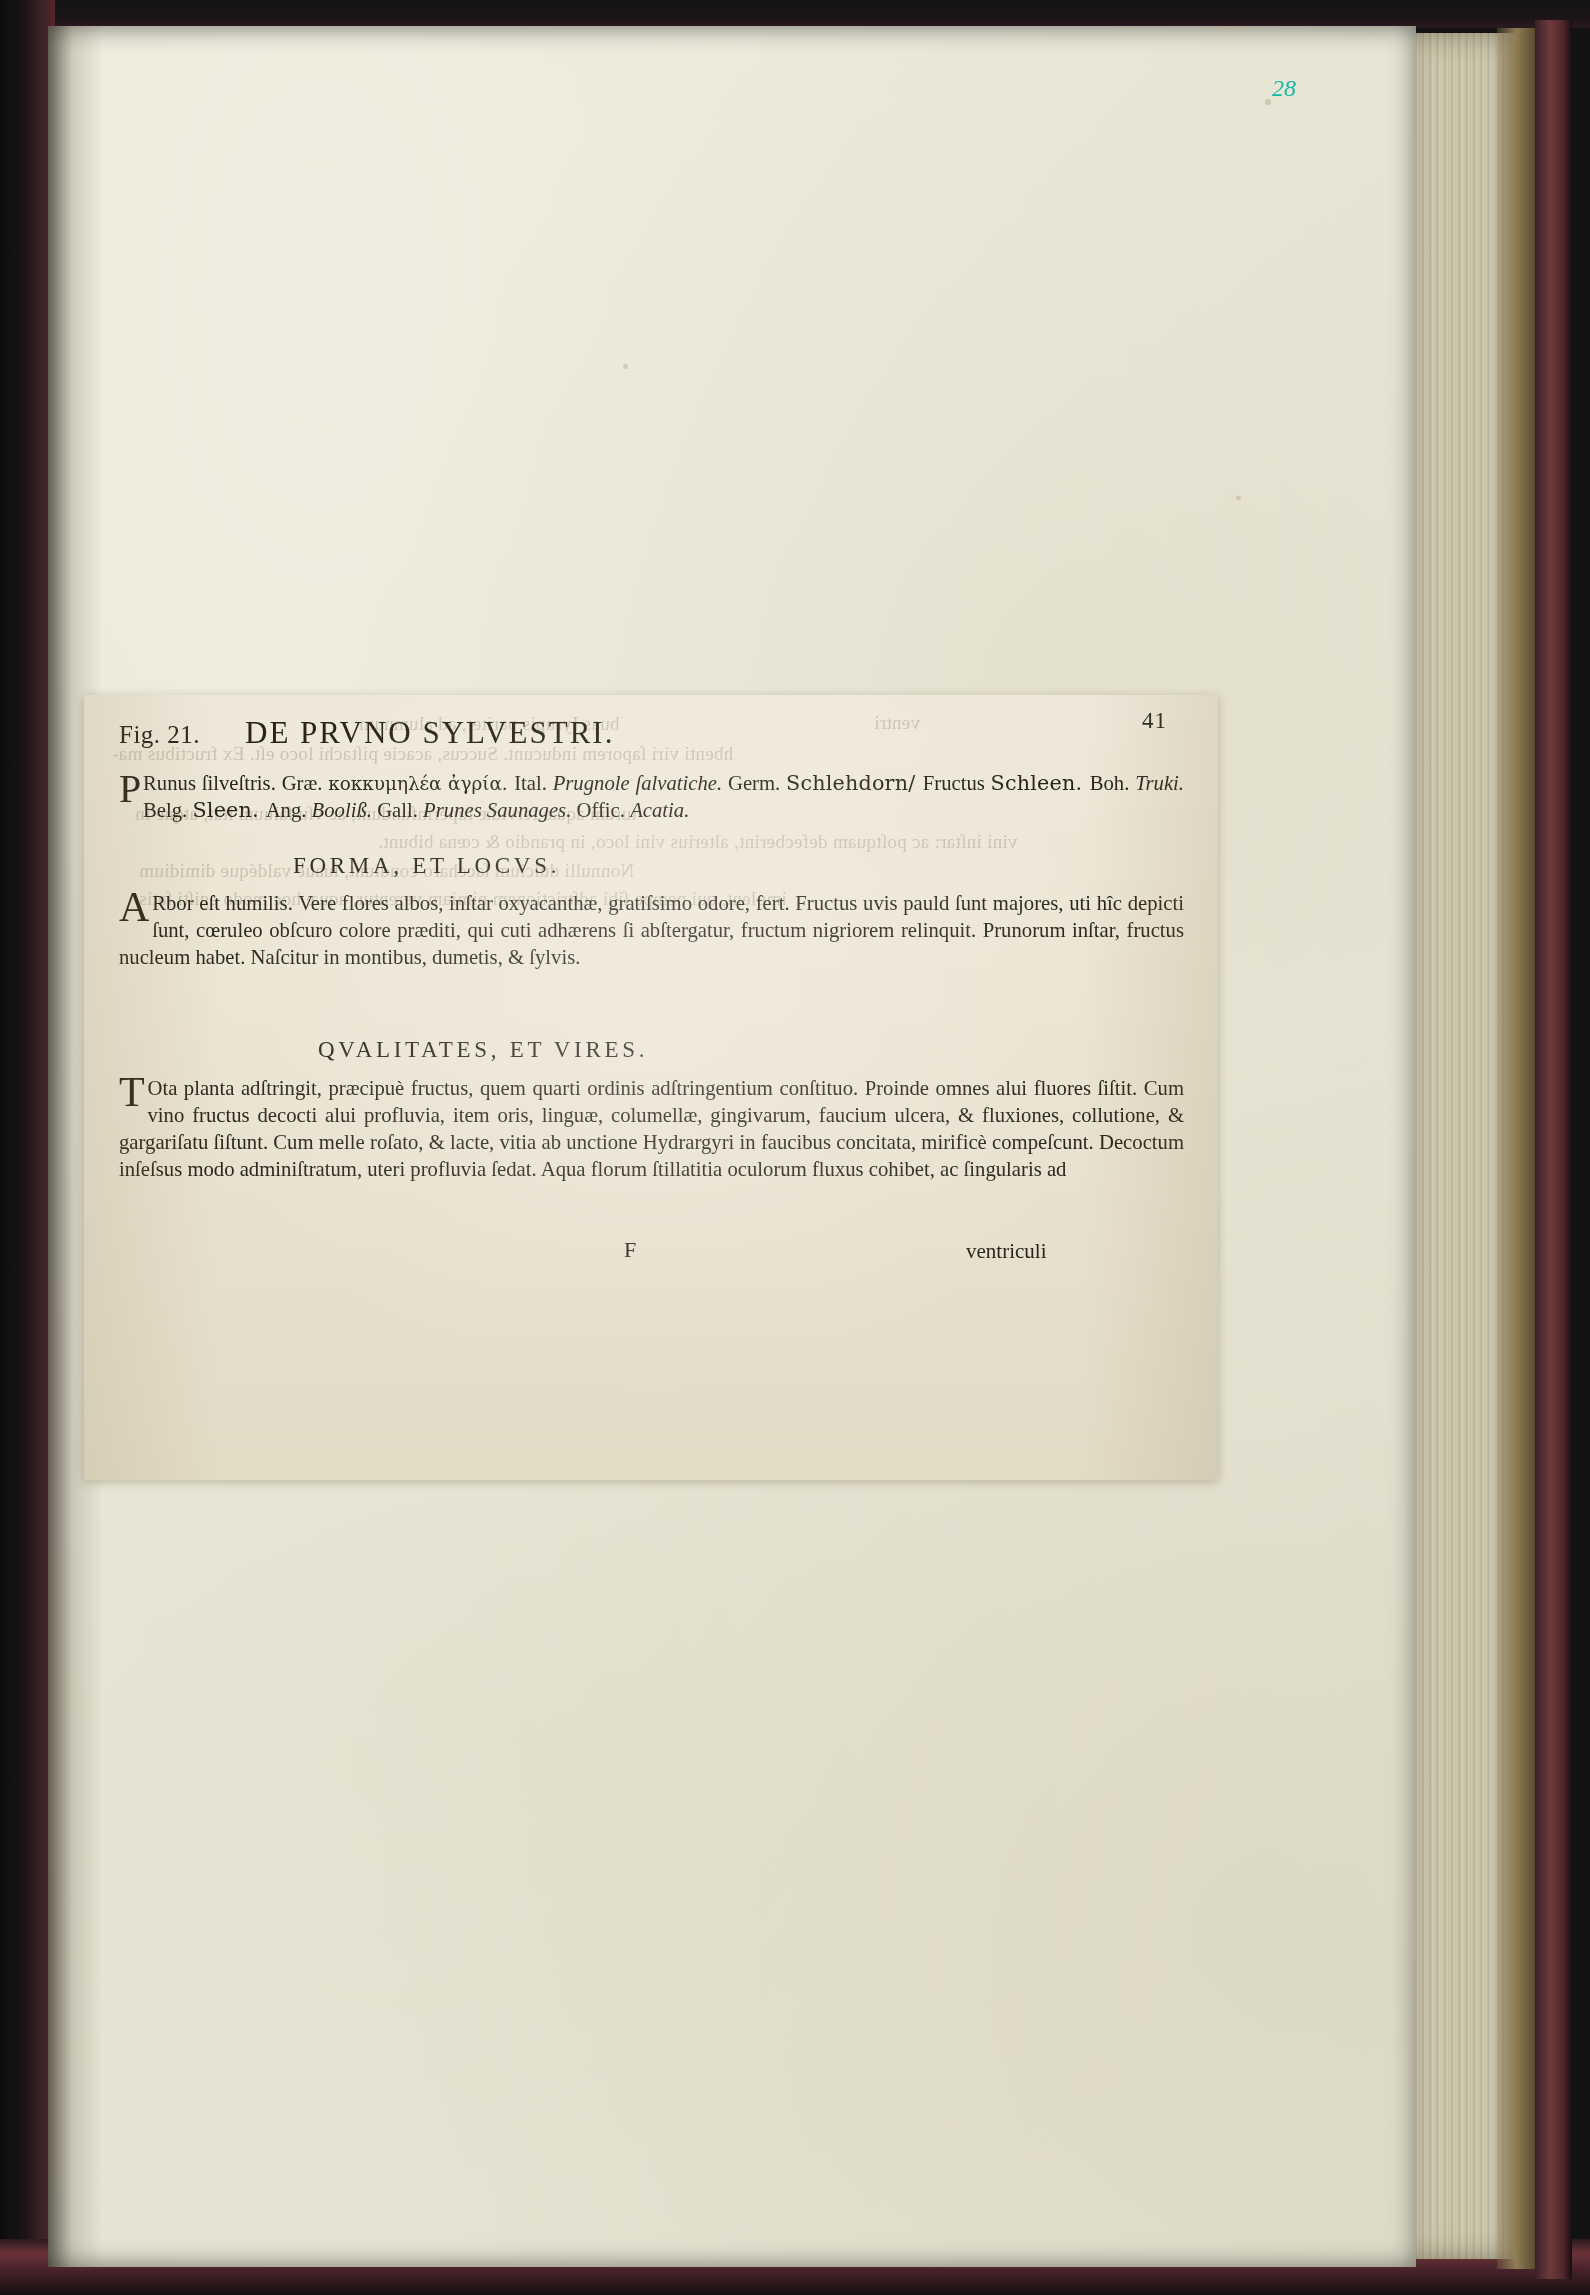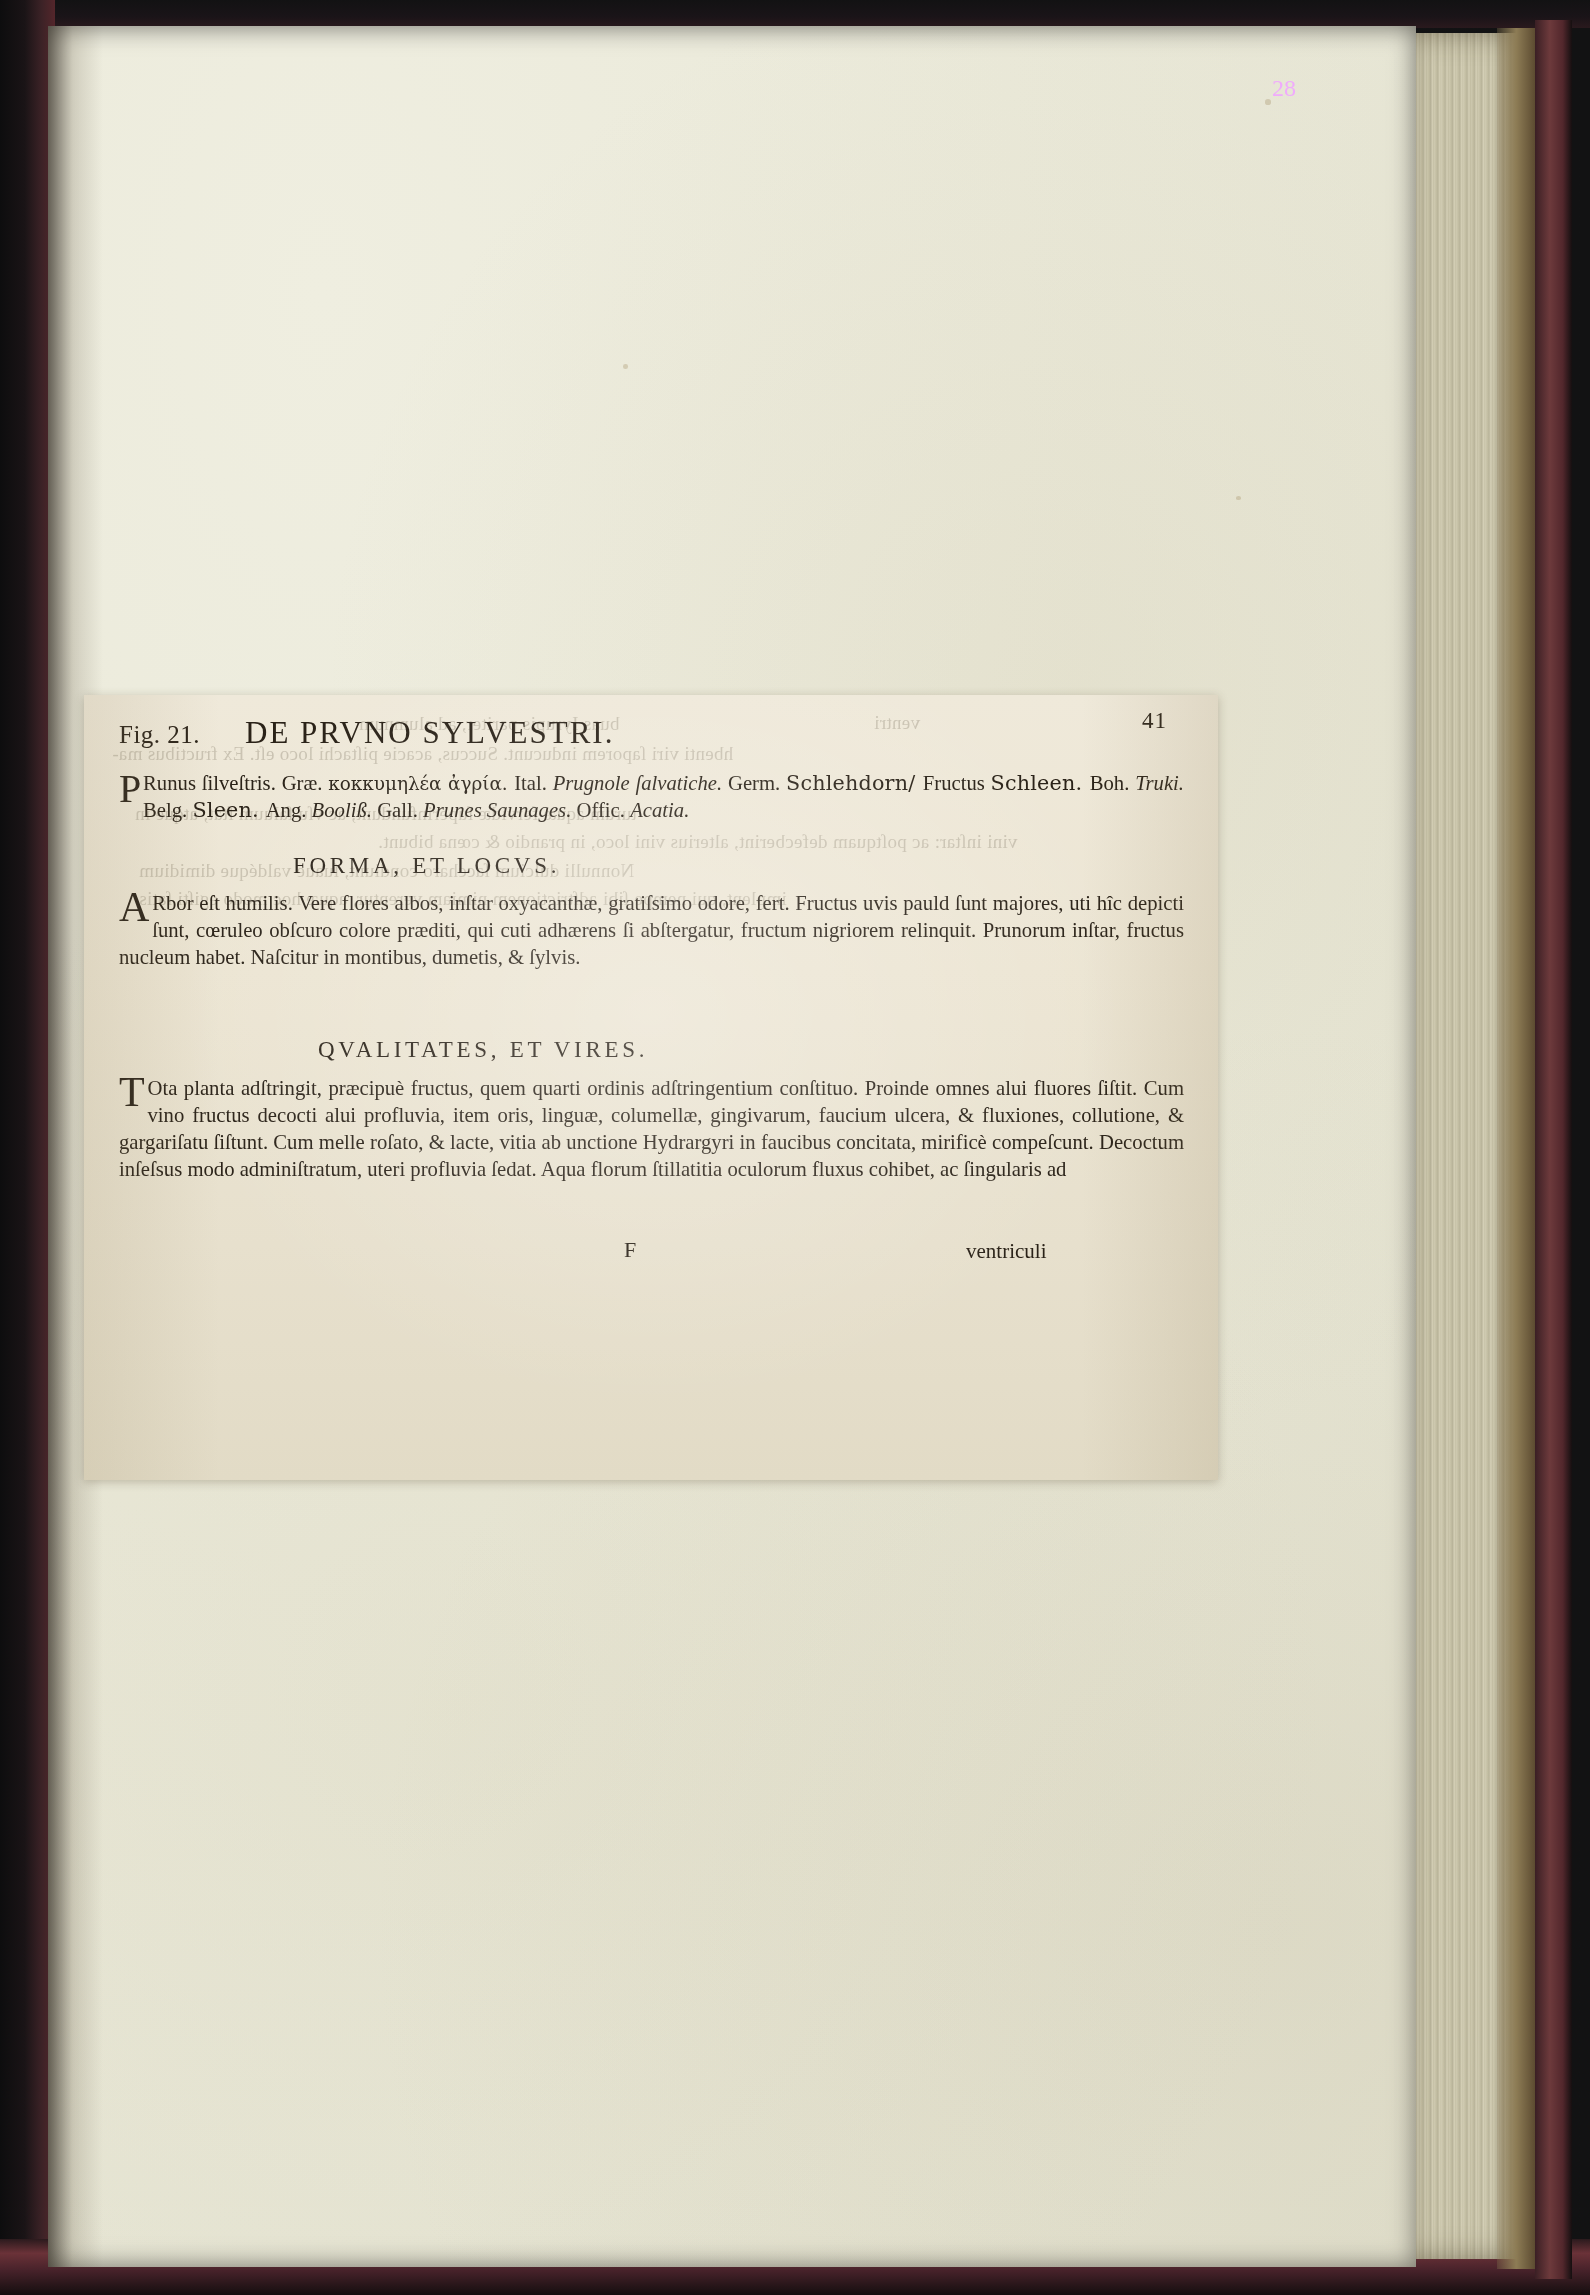--- a/index.html
+++ b/index.html
@@ -245,22 +245,23 @@
     top: 544px;
     font-size: 21px;
   }
 
   
   #manuscript-folio {
     position: absolute;
     left: 1272px;
     top: 75px;
     font-size: 24px;
-    color: #f0abfc;
+    color: #14b8a6;
     font-family: "Liberation Serif", serif;
+    font-style: italic;
   }
 
   
   .spot {
     position: absolute;
     border-radius: 50%;
     background: rgba(150,125,80,0.28);
     pointer-events: none;
   }
 </style>

